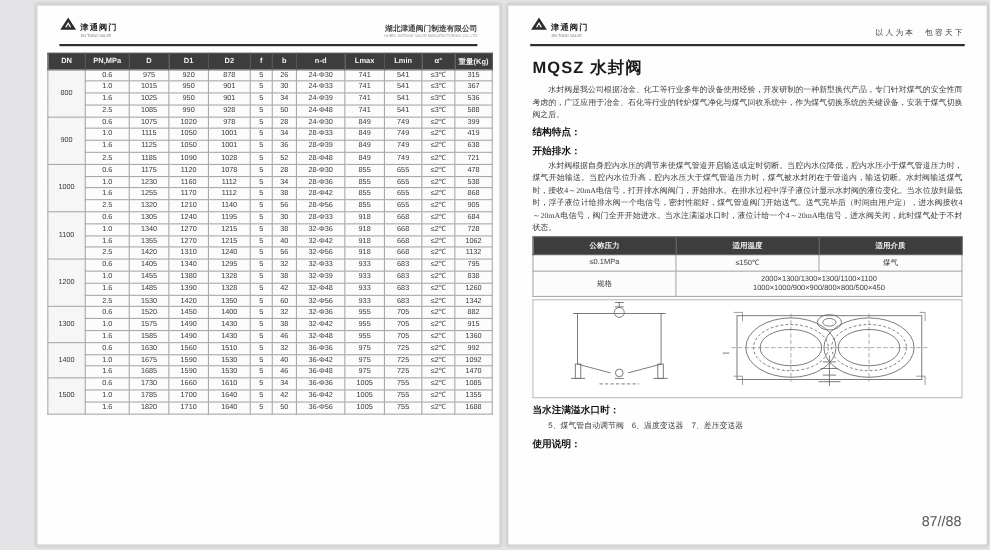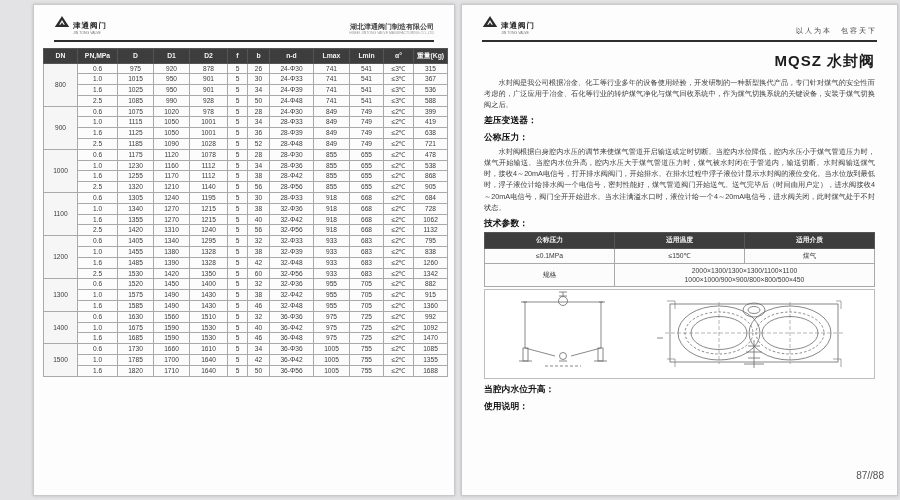--- a/index.html
+++ b/index.html
@@ -24,34 +24,34 @@
 
   
   table{border-collapse:collapse;}
   .dim-table{margin:6px 9px 0 9px;width:404px;table-layout:fixed;font-size:6.6px;color:#3a3a3a;}
   .dim-table th{background:#3d3d3d;color:#f2f2f2;font-weight:bold;border:1px solid #555;padding:2px 0;font-size:6.8px;}
   .dim-table td{border:1px solid #a9a9a9;text-align:center;padding:0;height:9.8px;line-height:9.8px;background:#fcfcfc;}
   .dim-table td.dn{background:#f6f6f6;}
 
   
   .rp-body{padding:0 22px;}
-  .doc-title{text-align:right;font-size:15px;font-weight:bold;color:#1b1b1b;margin:10px 0 6px 0;letter-spacing:1px;}
-  .para{font-size:7.2px;color:#3d3d3d;line-height:1.55;text-align:justify;text-indent:2em;margin:0 0 2px 0;}
+  .doc-title{text-align:left;font-size:15px;font-weight:bold;color:#1b1b1b;margin:10px 0 6px 0;letter-spacing:1px;}
+  .para{font-size:7.2px;color:#3d3d3d;line-height:1.55;text-align:justify;text-indent:2em;margin:0 0 2px 0;font-family:Liberation Serif, serif;}
   .sec-h{font-size:8.8px;font-weight:bold;color:#111;margin:5px 0 2px 0;}
 
   .param-table{width:100%;font-size:6.8px;color:#3a3a3a;table-layout:fixed;}
   .param-table th{background:#3d3d3d;color:#f2f2f2;border:1px solid #555;padding:2.5px 0;font-weight:bold;}
   .param-table td{border:1px solid #a9a9a9;text-align:center;padding:2px 0;background:#fcfcfc;}
   .spec-val{white-space:pre-line;line-height:1.35;}
 
   .drawing-box{border:1px solid #bdbdbd;background:#fff;height:88px;margin-top:2px;}
   .drawing-box svg{display:block;}
 
   .list-line{font-size:7.2px;color:#3d3d3d;line-height:1.6;padding-left:2em;display:flex;}
-  .pagenum{position:absolute;right:13px;bottom:14px;font-size:10px;color:#555;}
+  .pagenum{position:absolute;right:23px;bottom:14px;font-size:13px;color:#555;}
 </style>
 </head>
 <body>
 
 <div class="canvas">
 
   <div class="page page-left">
     <div class="pg-header">
       <div class="logo">
         <svg class="logo-mark" viewBox="0 0 20 16">
@@ -509,26 +509,25 @@
         <div class="hdr-slogan">以人为本　包容天下</div>
       </div>
     </div>
     <div class="hdr-rule"></div>
 
     <div class="rp-body">
       <div class="doc-title">MQSZ 水封阀</div>
 
       <p class="para">水封阀是我公司根据冶金、化工等行业多年的设备使用经验，开发研制的一种新型换代产品，专门针对煤气的安全性而考虑的，广泛应用于冶金、石化等行业的转炉煤气净化与煤气回收系统中，作为煤气切换系统的关键设备，安装于煤气切换阀之后。</p>
 
-      <div class="sec-h">差压变送器：</div>
-
-      <div class="sec-h">公称压力：</div>
+      <div class="sec-h">结构特点：</div>
+
+      <div class="sec-h">开始排水：</div>
       <p class="para">水封阀根据自身腔内水压的调节来使煤气管道开启输送或定时切断。当腔内水位降低，腔内水压小于煤气管道压力时，煤气开始输送。当腔内水位升高，腔内水压大于煤气管道压力时，煤气被水封闭在于管道内，输送切断。水封阀输送煤气时，接收4～20mA电信号，打开排水阀阀门，开始排水。在排水过程中浮子液位计显示水封阀的液位变化。当水位放到最低时，浮子液位计给排水阀一个电信号，密封性能好，煤气管道阀门开始送气。送气完毕后（时间由用户定），进水阀接收4～20mA电信号，阀门全开开始进水。当水注满溢水口时，液位计给一个4～20mA电信号，进水阀关闭，此时煤气处于不封状态。</p>
 
-      <div class="sec-h">技术参数：</div>
       <table class="param-table">
         <tbody>
             <tr>
           <th>公称压力</th>
           <th>适用温度</th>
           <th>适用介质</th>
         </tr>
         <tr>
           <td>≤0.1MPa</td>
           <td>≤150℃</td>
@@ -570,22 +569,23 @@
             <ellipse cx="269" cy="20" rx="11" ry="7"></ellipse>
             <ellipse cx="269" cy="20" rx="6" ry="3.5"></ellipse>
             <path d="M269 50 V78 M263 56 h12 M261 62 h16 M263 68 h12 M259 74 h20"></path>
             <path d="M180 43 H358" stroke-dasharray="4 2" stroke-width="0.5"></path>
             <path d="M234 12 V74 M305 12 V74" stroke-dasharray="4 2" stroke-width="0.5"></path>
             <path d="M178 48 l-6 0"></path>
           </g>
         </svg>
       </div>
 
-      <div class="sec-h">当腔内水位升高：</div>
+      <div class="sec-h">当水注满溢水口时：</div>
       <div id="equip-lines">
+          <div class="list-line">5、煤气管自动调节阀　6、温度变送器　7、差压变送器</div>
         </div>
 
       <div class="sec-h">使用说明：</div>
 
     </div>
 
     <div class="pagenum">87//88</div>
   </div>
 </div>
 

